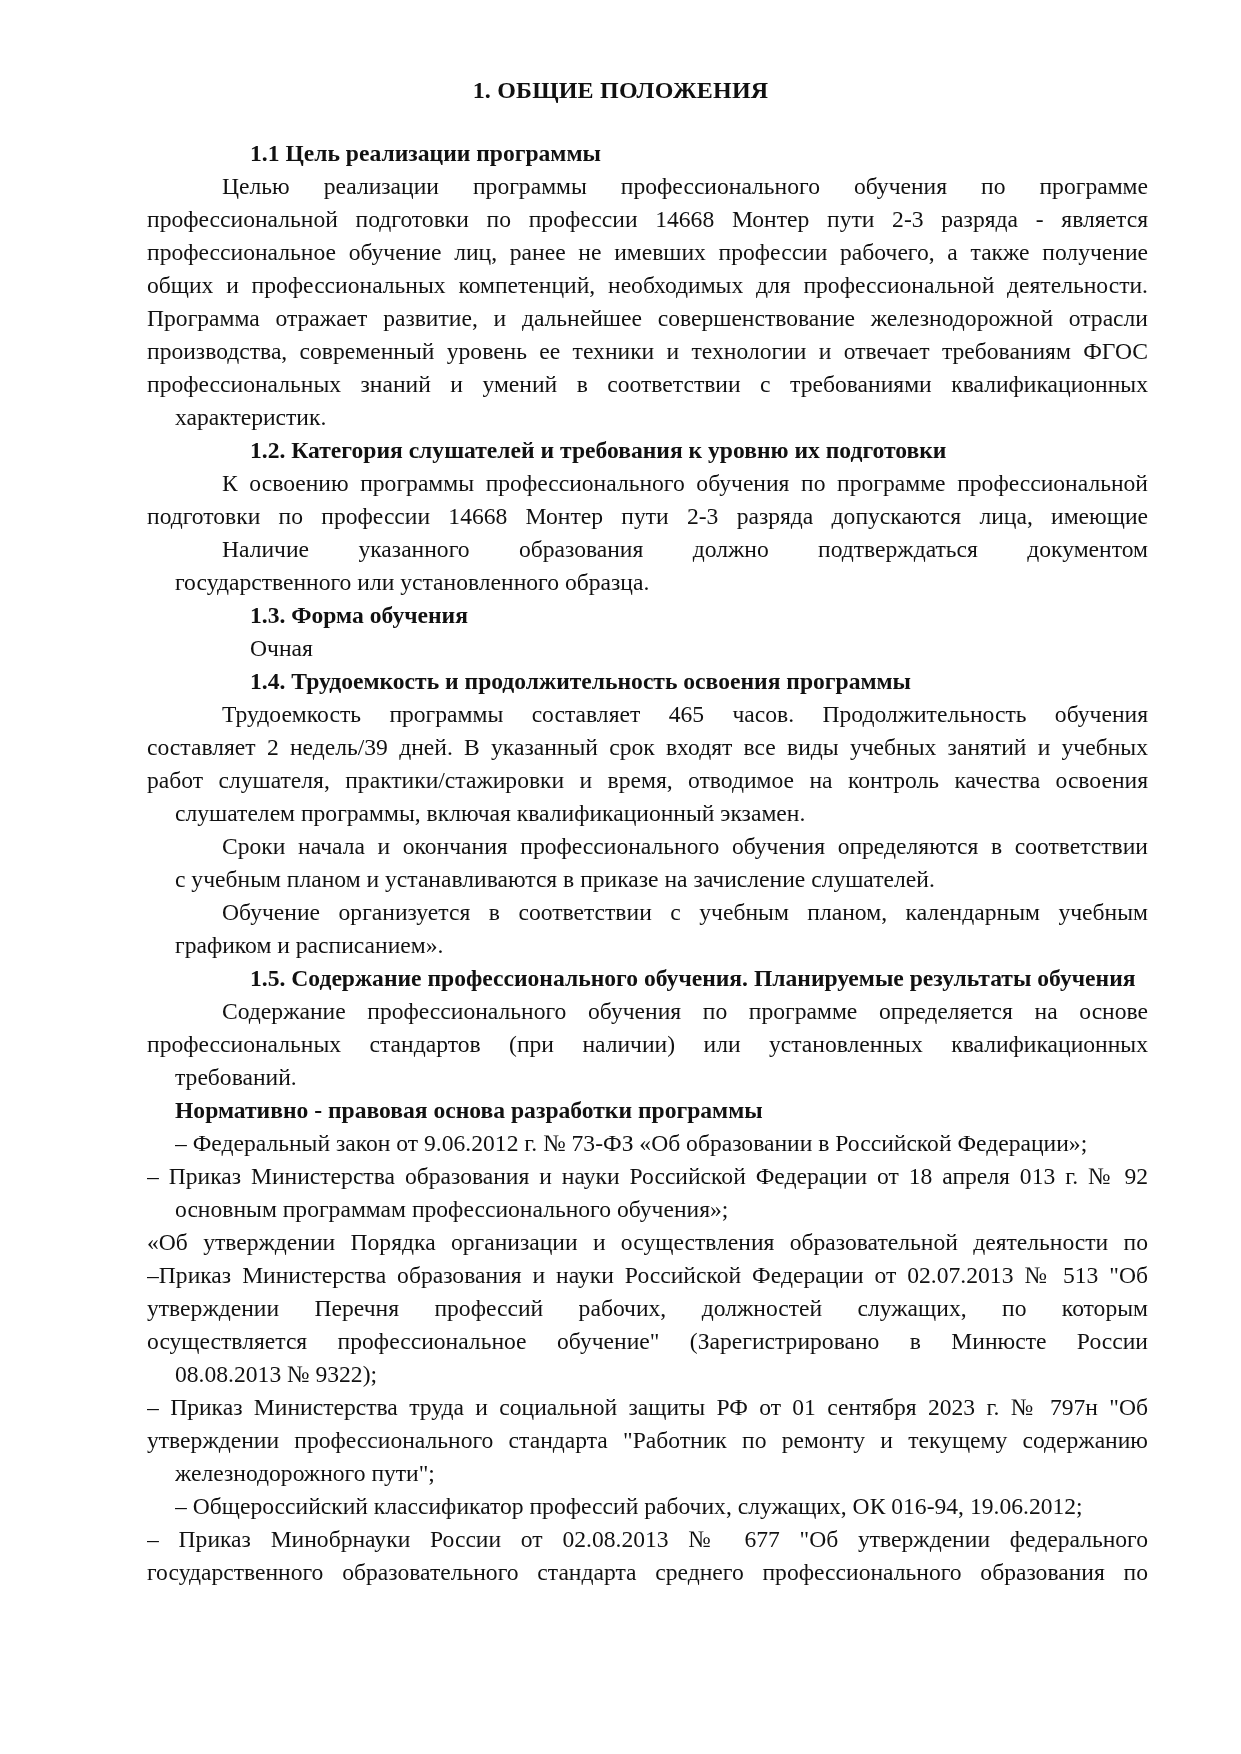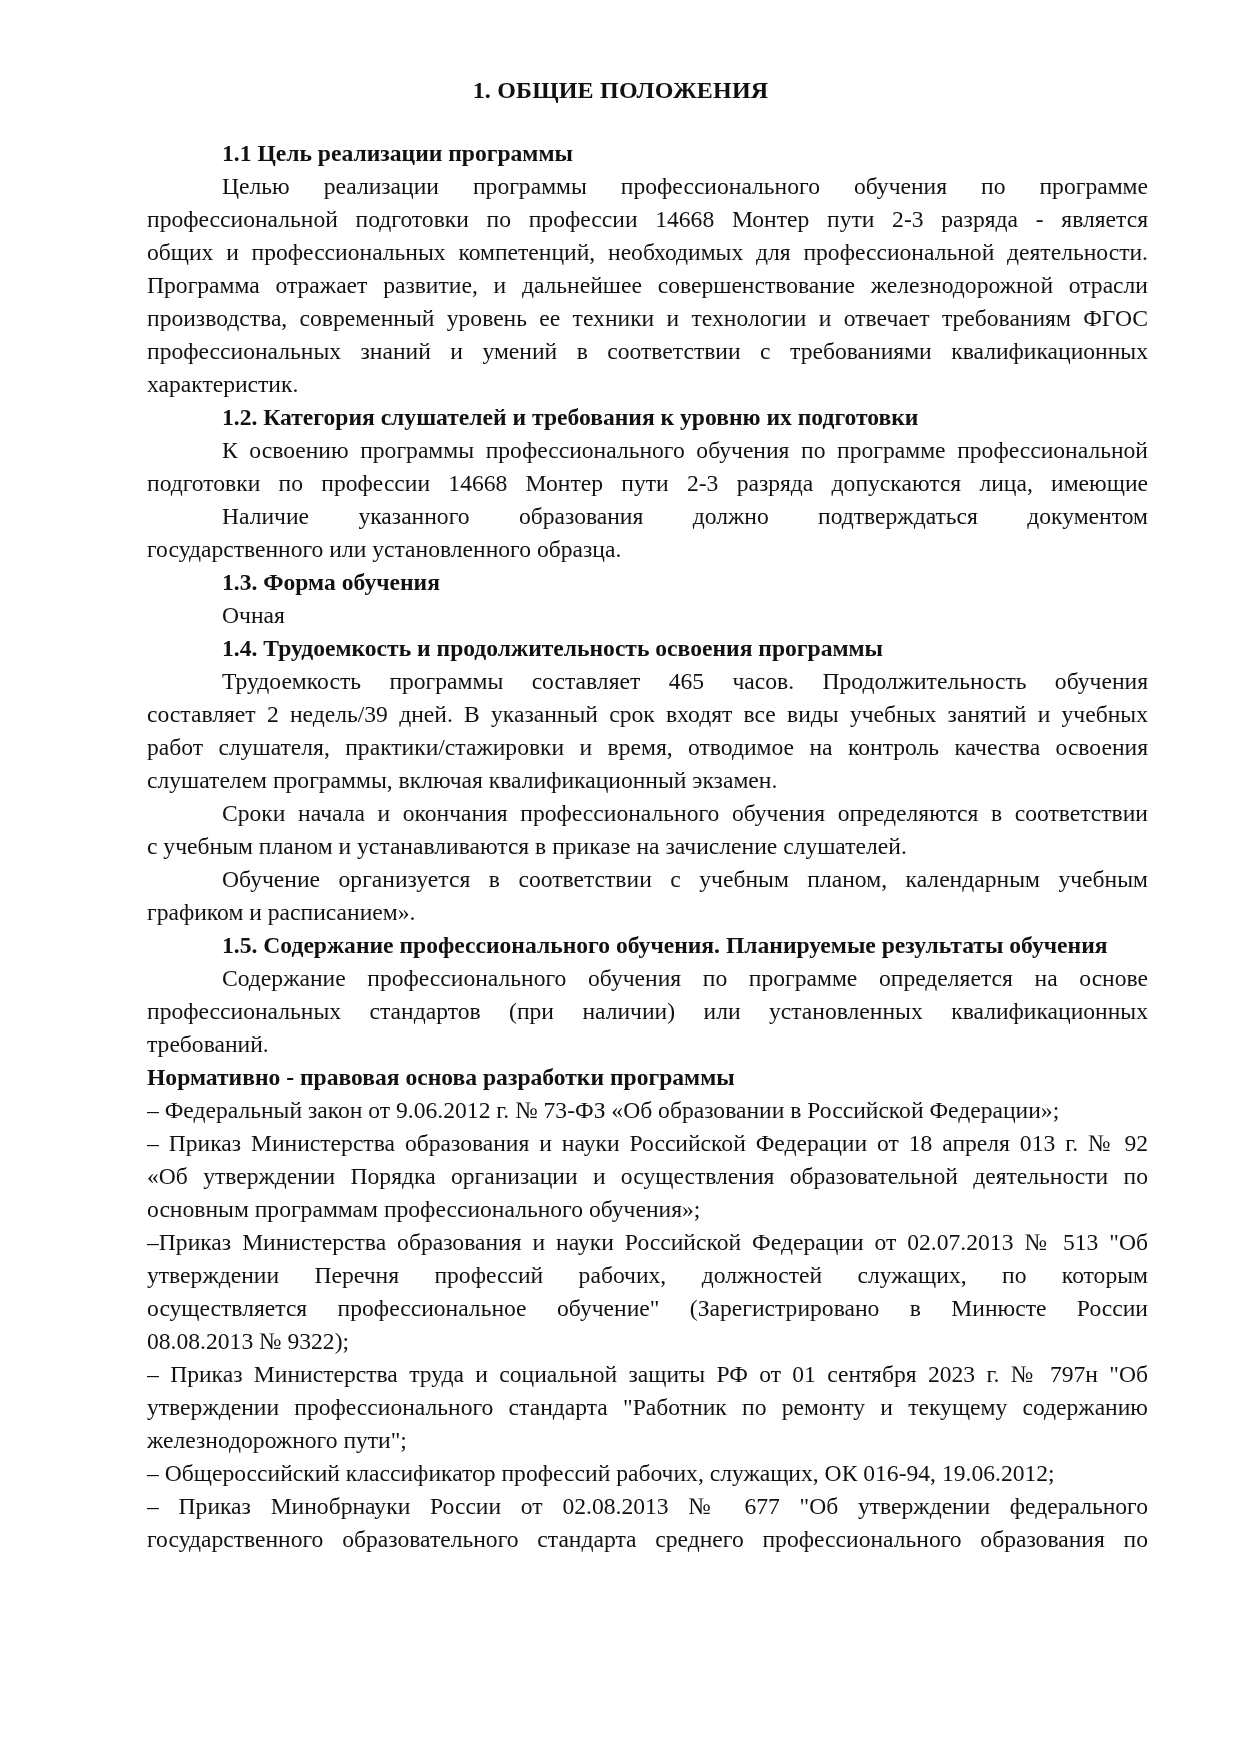--- a/index.html
+++ b/index.html
@@ -10,37 +10,38 @@
   }
   .title {
     position: absolute; left: 0; width: 1241px; top: 70px; text-align: center;
     font-weight: bold; font-size: 24px; line-height: 40px; letter-spacing: 0.2px;
   }
   .flow { position: absolute; left: 147px; width: 1001px; top: 137px; }
   .ln {
     height: 33px; line-height: 33px; font-size: 23.6px; white-space: nowrap;
     text-align: justify; text-align-last: justify; overflow: hidden;
   }
-  .ln.last { text-align-last: left; }
+  .ln.last { text-align-last: left; margin-left: 28px; }
   .ln.ind { padding-left: 75px; }
   .ln.b { font-weight: bold; }
   .ln.c { text-align-last: left; }
 </style>
 </head>
 <body>
 
 <div class="page">
   <div class="title">1. ОБЩИЕ ПОЛОЖЕНИЯ</div>
   <div class="flow" id="flow">
       <div>
         <div class="ln b c ind last">1.1 Цель реализации программы</div>
       </div>
       <div>
         <div class="ln ind">Целью реализации программы профессионального обучения по программе</div>
         <div class="ln">профессиональной подготовки по профессии 14668 Монтер пути 2-3 разряда - является</div>
+        <div class="ln">профессиональное обучение лиц, ранее не имевших профессии рабочего, а также получение</div>
         <div class="ln">общих и профессиональных компетенций, необходимых для профессиональной деятельности.</div>
         <div class="ln">Программа отражает развитие, и дальнейшее совершенствование железнодорожной отрасли</div>
         <div class="ln">производства, современный уровень ее техники и технологии и отвечает требованиям ФГОС</div>
         <div class="ln">профессиональных знаний и умений в соответствии с требованиями квалификационных</div>
         <div class="ln last">характеристик.</div>
       </div>
       <div>
         <div class="ln b c ind last">1.2. Категория слушателей и требования к уровню их подготовки</div>
       </div>
       <div>
@@ -83,22 +84,22 @@
         <div class="ln last">требований.</div>
       </div>
       <div>
         <div class="ln b c last">Нормативно - правовая основа разработки программы</div>
       </div>
       <div>
         <div class="ln last c">– Федеральный закон от 9.06.2012 г. № 73-ФЗ «Об образовании в Российской Федерации»;</div>
       </div>
       <div>
         <div class="ln">– Приказ Министерства образования и науки Российской Федерации от 18 апреля 013 г. № 92</div>
+        <div class="ln last">основным программам профессионального обучения»;</div>
         <div class="ln">«Об утверждении Порядка организации и осуществления образовательной деятельности по</div>
-        <div class="ln last">основным программам профессионального обучения»;</div>
       </div>
       <div>
         <div class="ln">–Приказ Министерства образования и науки Российской Федерации от 02.07.2013 № 513 "Об</div>
         <div class="ln">утверждении Перечня профессий рабочих, должностей служащих, по которым</div>
         <div class="ln">осуществляется профессиональное обучение" (Зарегистрировано в Минюсте России</div>
         <div class="ln last">08.08.2013 № 9322);</div>
       </div>
       <div>
         <div class="ln">– Приказ Министерства труда и социальной защиты РФ от 01 сентября 2023 г. № 797н "Об</div>
         <div class="ln">утверждении профессионального стандарта "Работник по ремонту и текущему содержанию</div>

